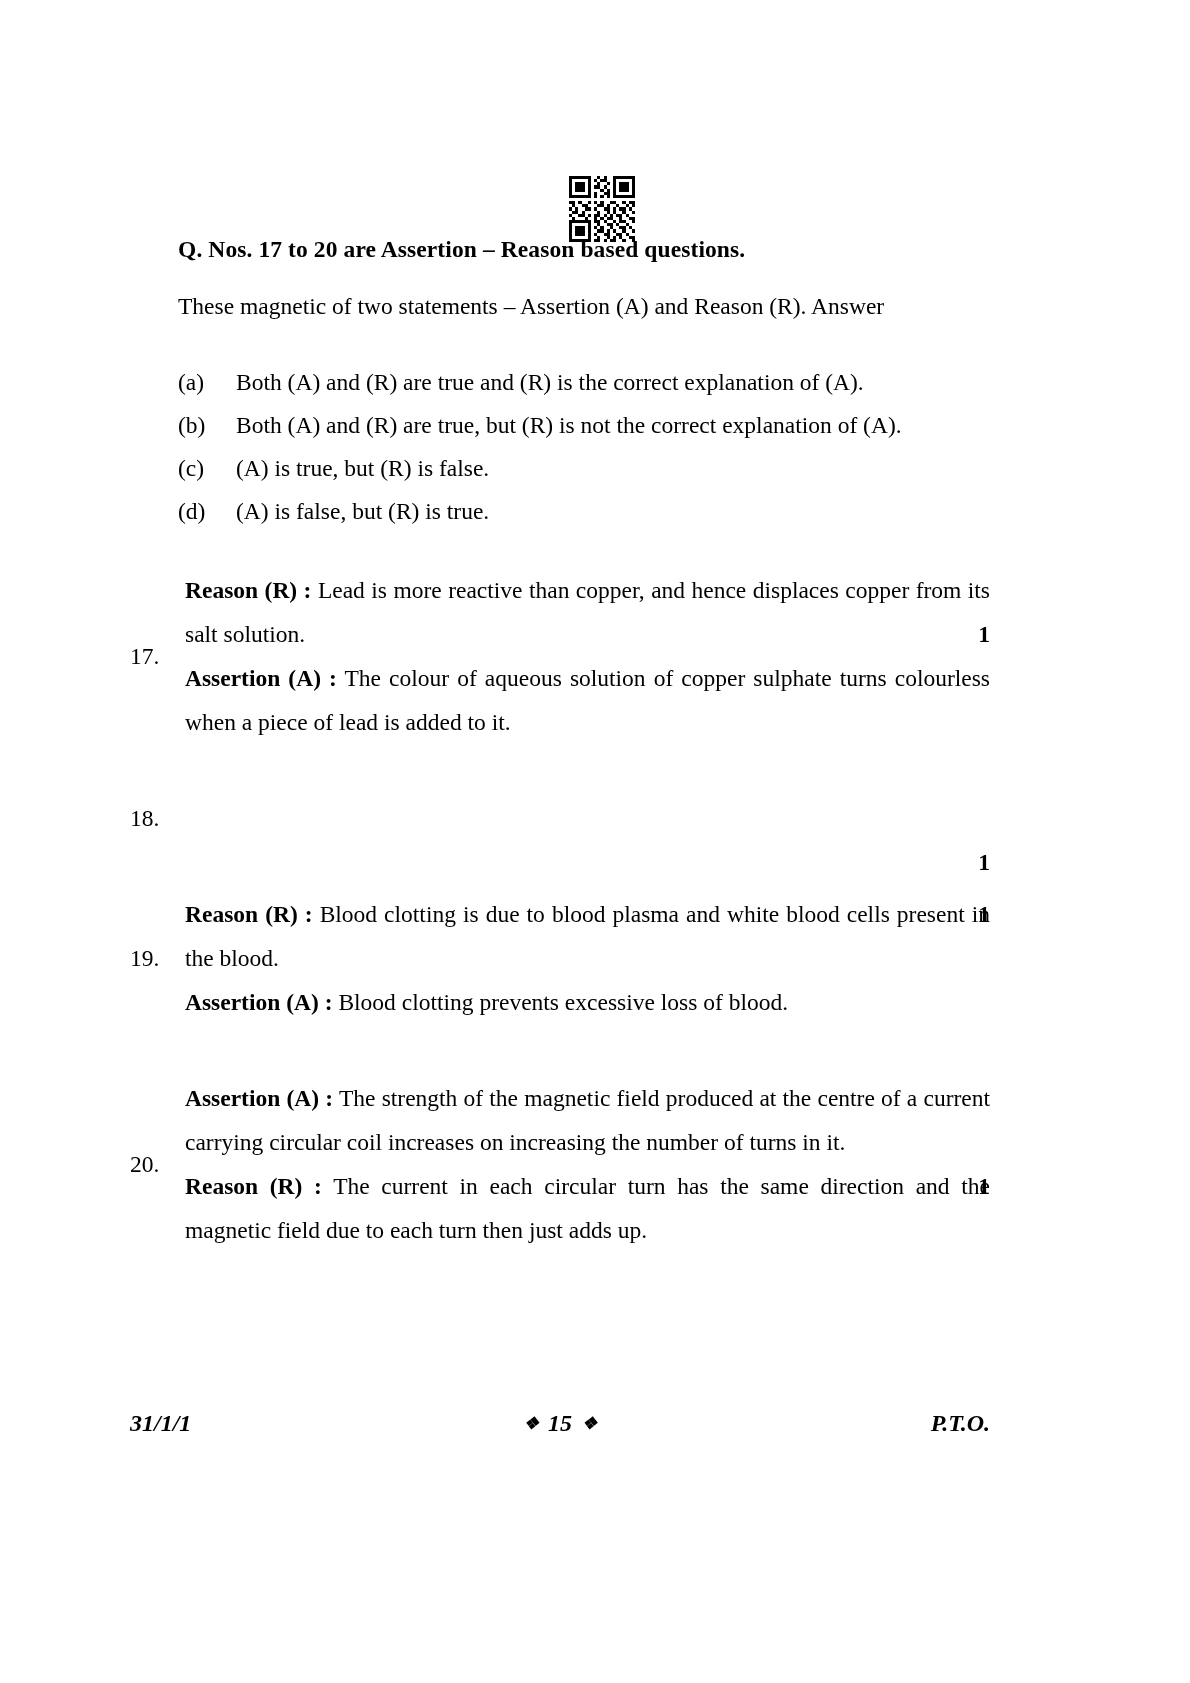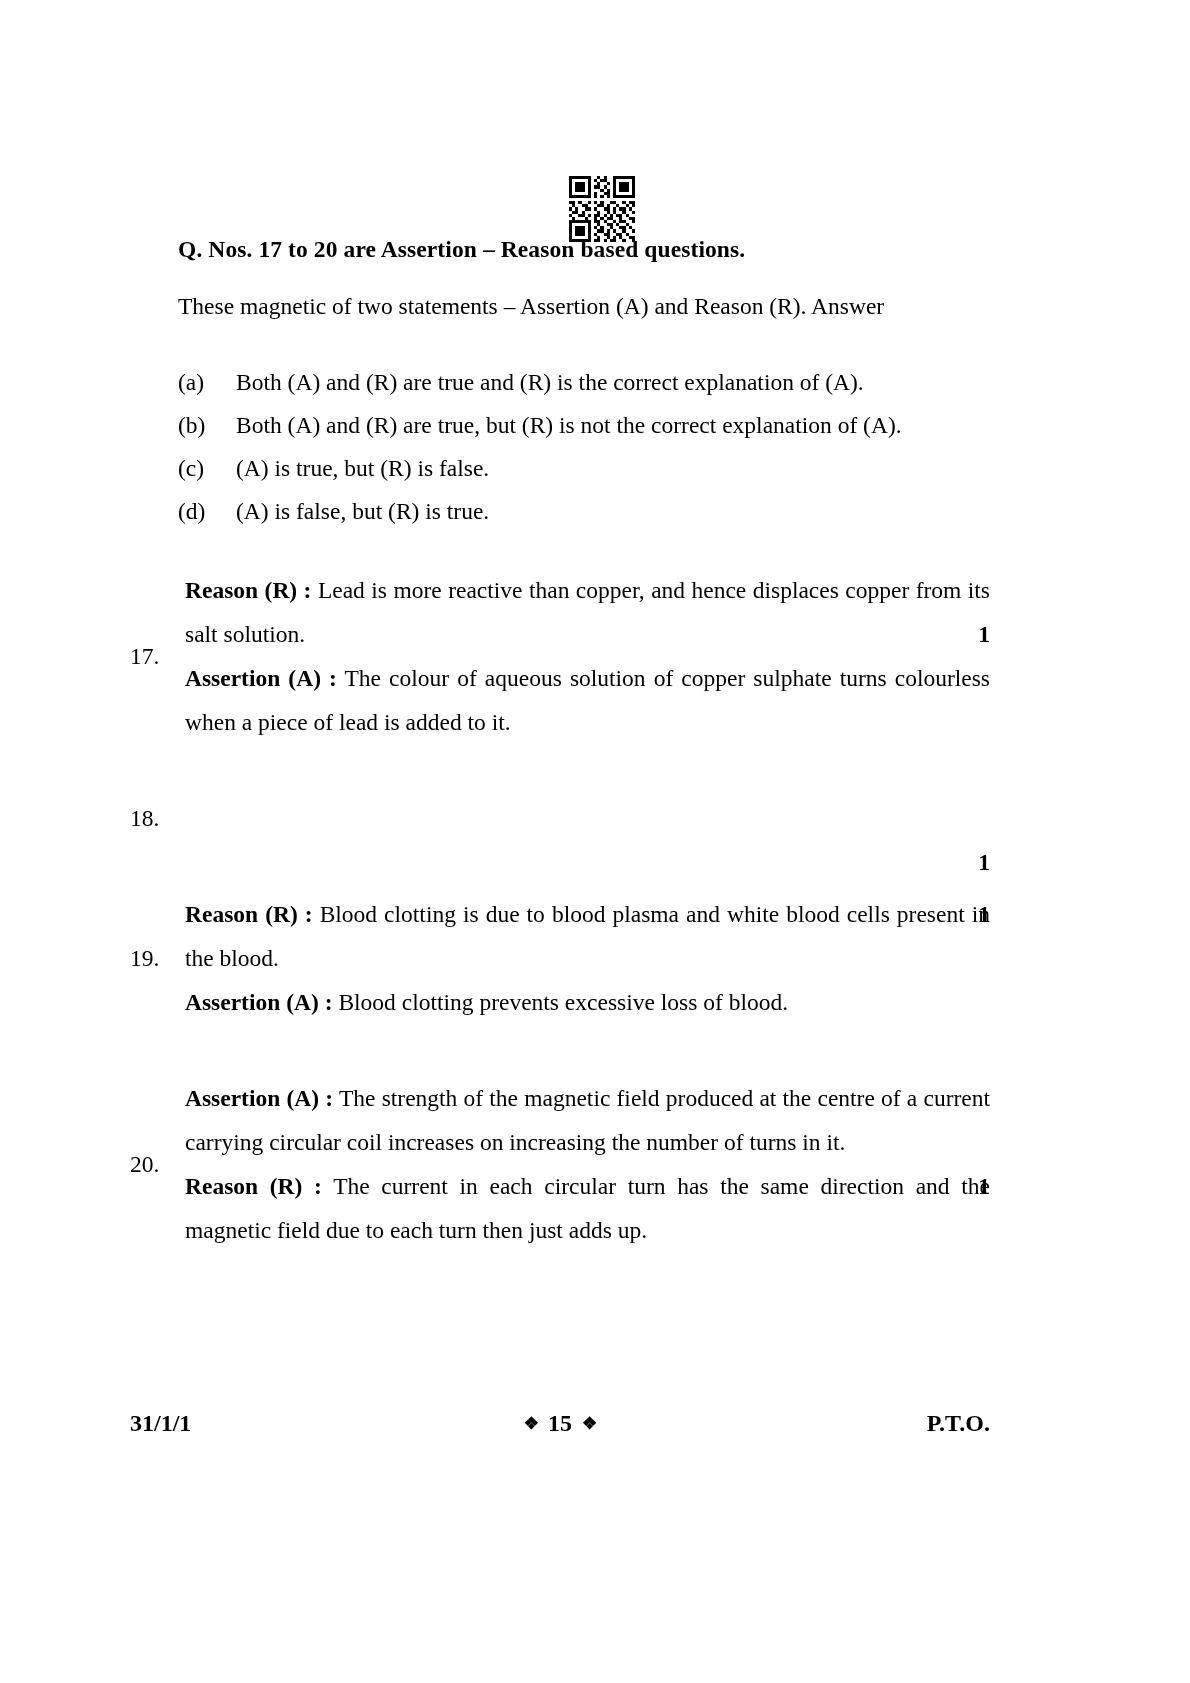--- a/index.html
+++ b/index.html
@@ -129,20 +129,21 @@
   .footer {
     position: absolute;
     left: 130px;
     top: 1394px;
     width: 860px;
     display: flex;
     align-items: center;
     justify-content: space-between;
     font-size: 24px;
     font-weight: bold;
+    font-style: italic;
   }
   .footer-center {
     display: flex;
     align-items: center;
     gap: 10px;
     font-weight: bold;
     position: absolute;
     left: 50%;
     transform: translateX(-50%);
   }

